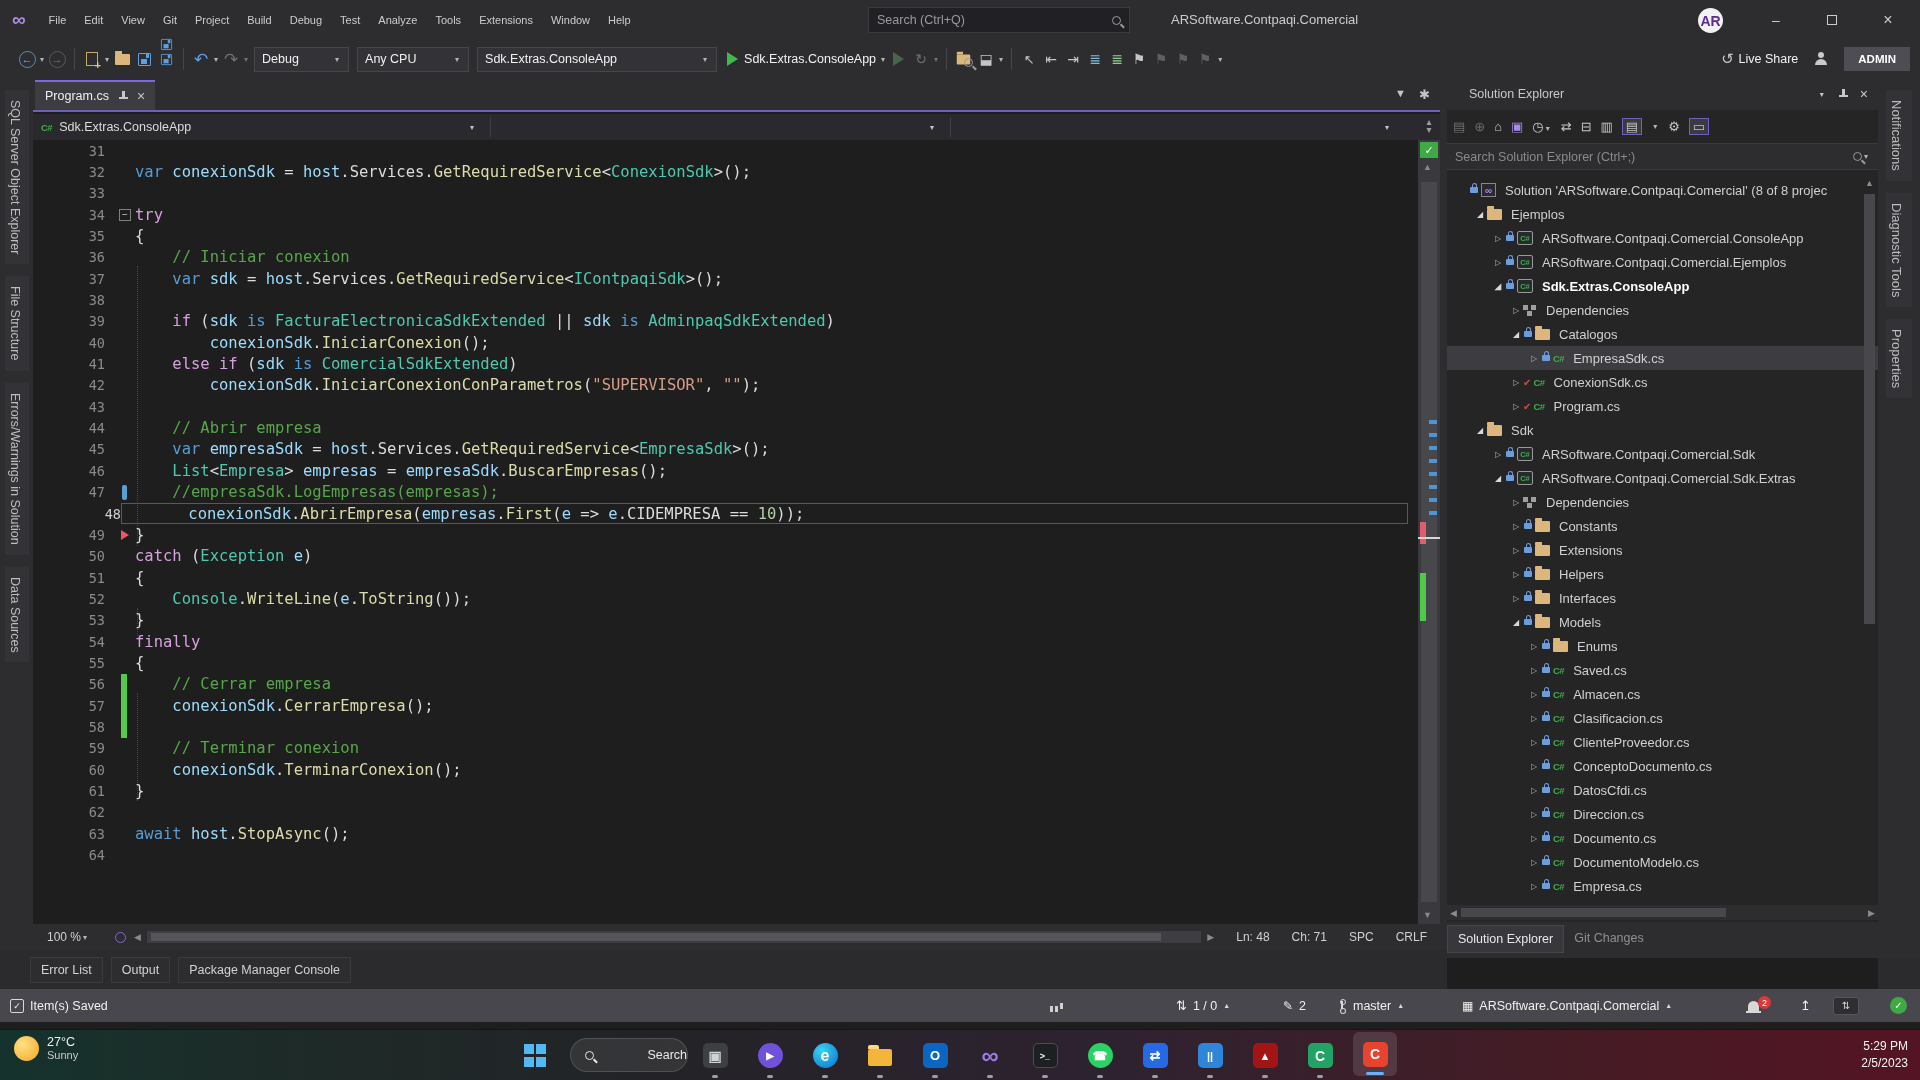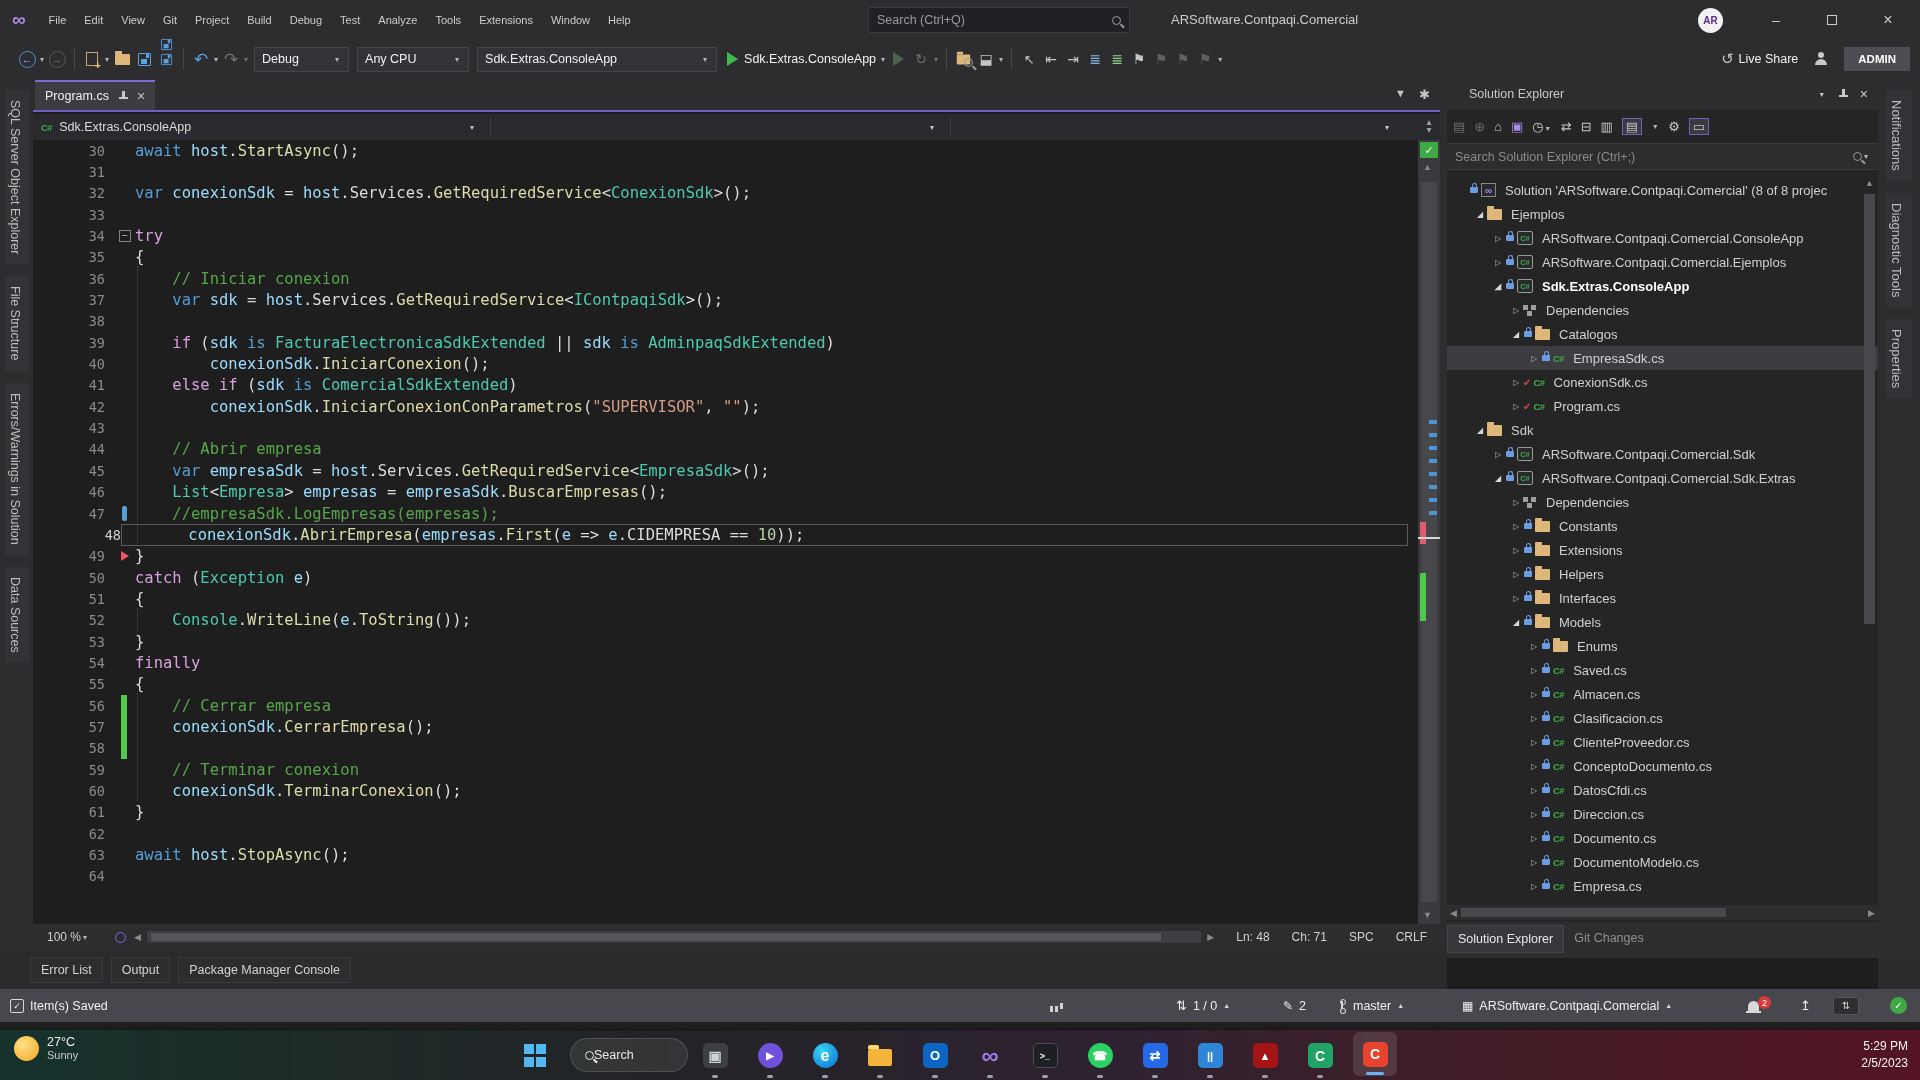--- a/index.html
+++ b/index.html
@@ -9,21 +9,21 @@
   #titlebar{position:absolute;left:0;top:0;width:1920px;height:40px;background:#2d2d30;display:flex;align-items:center;}
   .vs-logo{color:#b18be8;font-size:19px;font-weight:bold;margin:0 14px 0 12px;}
   .menu-item{color:#cccccc;font-size:11px;padding:0 9px;line-height:40px;cursor:default;}
   #qsearch{position:absolute;left:868px;top:7px;width:262px;height:26px;background:#212125;border:1px solid #3a3a3e;
     color:#9a9a9a;font-size:12.5px;display:flex;align-items:center;padding:0 8px;}
   #qsearch .grow{flex:1;}
   .mag{width:9px;height:9px;border:1.6px solid #9a9a9a;border-radius:50%;position:relative;display:inline-block;}
   .mag::after{content:"";position:absolute;left:7px;top:8px;width:5px;height:1.6px;background:#9a9a9a;transform:rotate(45deg);}
   #win-title{position:absolute;left:1171px;top:0;line-height:40px;color:#cccccc;font-size:13px;}
   #avatar{position:absolute;left:1698px;top:8px;width:25px;height:25px;border-radius:50%;background:#f2f2f2;
-    color:#5c2d91;font-size:10px;font-weight:bold;display:flex;align-items:center;justify-content:center;}
+    color:#5c2d91;font-size:14px;font-weight:bold;display:flex;align-items:center;justify-content:center;}
   .winctl{position:absolute;top:0;width:44px;height:40px;color:#cccccc;display:flex;align-items:center;justify-content:center;font-size:14px;}
   .restore-box{width:10px;height:10px;border:1px solid #cccccc;}
   
   #toolbar{position:absolute;left:0;top:40px;width:1920px;height:38px;background:#2d2d30;display:flex;align-items:center;padding-left:16px;}
   .tb-ic{display:inline-flex;align-items:center;justify-content:center;min-width:18px;height:24px;margin:0 2px;color:#c5c5c5;font-size:14px;}
   .caret{color:#b5b5b5;font-size:8px;margin:0 2px;}
   .tsep{width:1px;height:22px;background:#46464a;margin:0 6px;}
   .circ{width:17px;height:17px;border-radius:50%;display:inline-flex;align-items:center;justify-content:center;font-size:11px;}
   .circ.back{border:1.5px solid #4f8fd0;color:#6db1ff;}
   .circ.fwd{border:1.5px solid #5a5a5e;color:#7a7a7e;}
@@ -159,21 +159,21 @@
     background:linear-gradient(90deg,#15322c 0%,#1d2b28 14%,#232327 34%,#2e2230 58%,#451b24 82%,#541423 100%);
     border-top:1px solid rgba(0,0,0,.45);}
   #weather{position:absolute;left:14px;top:5px;display:flex;align-items:center;gap:8px;color:#f0f0f0;}
   .sun{width:25px;height:25px;border-radius:50%;background:radial-gradient(circle at 35% 35%,#ffe084,#f5a623);}
   #weather .t1{font-size:12.5px;}
   #weather .t2{font-size:11px;color:#c9c9c9;}
   #start-btn{position:absolute;left:524px;top:14px;width:24px;height:24px;display:grid;grid-template-columns:10px 10px;grid-gap:2px;}
   #start-btn i{background:#53b7f0;width:10px;height:10px;}
   #tb-search{position:absolute;left:570px;top:8px;width:118px;height:34px;border-radius:17px;
     background:rgba(255,255,255,.08);border:1px solid rgba(255,255,255,.14);display:flex;align-items:center;
-    color:#e8e8e8;font-size:12.5px;gap:0;padding-left:14px;}
+    color:#e8e8e8;font-size:12.5px;gap:0;padding-left:14px;justify-content:space-between;}
   #tb-search .mag{border-color:#e8e8e8;}
   #tb-search .mag::after{background:#e8e8e8;}
   .app-slot{position:absolute;top:2px;width:44px;height:47px;display:flex;align-items:center;justify-content:center;}
   .app-slot.active{background:rgba(255,255,255,.12);border-radius:6px;height:44px;}
   .app-dot{position:absolute;bottom:1px;left:19px;width:6px;height:3px;border-radius:2px;background:#9aa0a6;}
   .app-slot.active .app-dot{left:13px;width:18px;background:#6cb2f0;}
   .app-ic{display:flex;align-items:center;justify-content:center;font-weight:bold;}
   #clock{position:absolute;right:12px;top:8px;text-align:right;color:#f5f5f5;font-size:12px;line-height:1.45;}
 </style>
 </head>
@@ -300,25 +300,20 @@
     <span class="bc-caret" style="left:897px;">▾</span>
       <span class="bc-sep" style="left:917px;"></span>
     <span class="bc-caret" style="left:1352px;">▾</span>
   </div>
   <div class="split-grip">▴<br>▾</div>
 
   <div id="code-area">
     <div class="guide" style="left:104px;top:126px;height:280px;"></div>
     <div class="guide" style="left:104px;top:468px;height:28px;"></div>
     <div class="guide" style="left:104px;top:553px;height:108px;"></div>
-  <div class="code-line">
-        <div class="gutter">30</div>
-        <div class="marker"></div>
-        <div class="code"><span class="tok-k">await </span><span class="tok-v">host</span><span class="tok-p">.</span><span class="tok-m">StartAsync</span><span class="tok-p">();</span></div>
-      </div>
       <div class="code-line">
         <div class="gutter">31</div>
         <div class="marker"></div>
         <div class="code"></div>
       </div>
       <div class="code-line">
         <div class="gutter">32</div>
         <div class="marker"></div>
         <div class="code"><span class="tok-k">var </span><span class="tok-v">conexionSdk</span><span class="tok-p"> = </span><span class="tok-v">host</span><span class="tok-p">.</span><span class="tok-p">Services</span><span class="tok-p">.</span><span class="tok-m">GetRequiredService</span><span class="tok-p">&lt;</span><span class="tok-t">ConexionSdk</span><span class="tok-p">&gt;();</span></div>
       </div>

